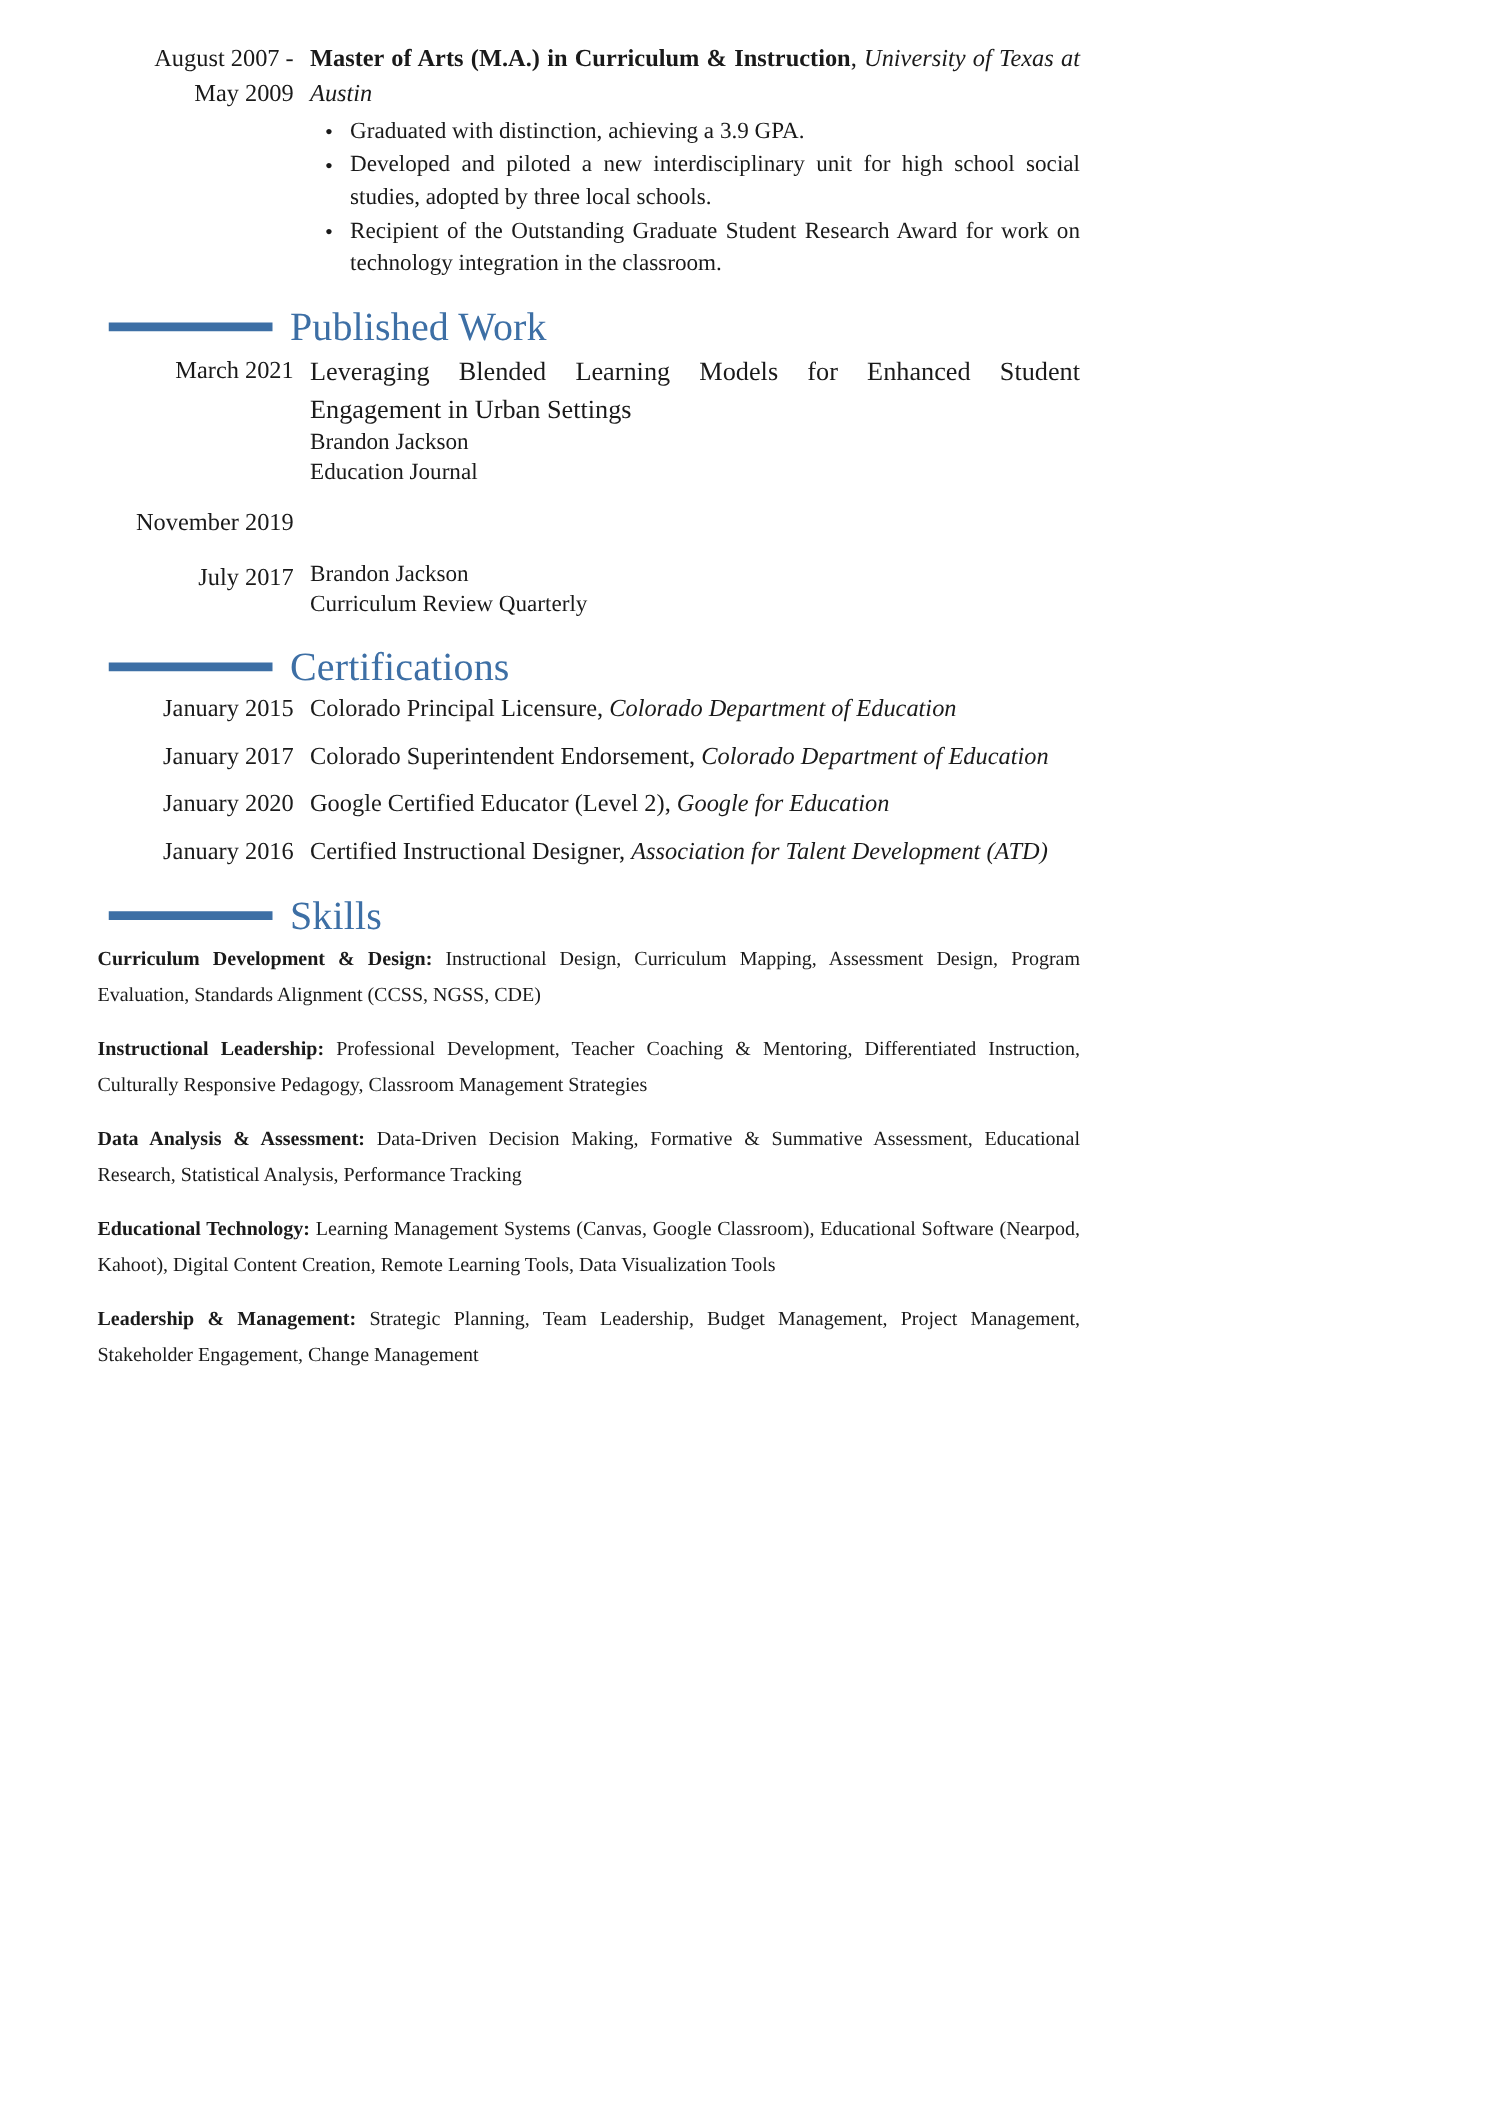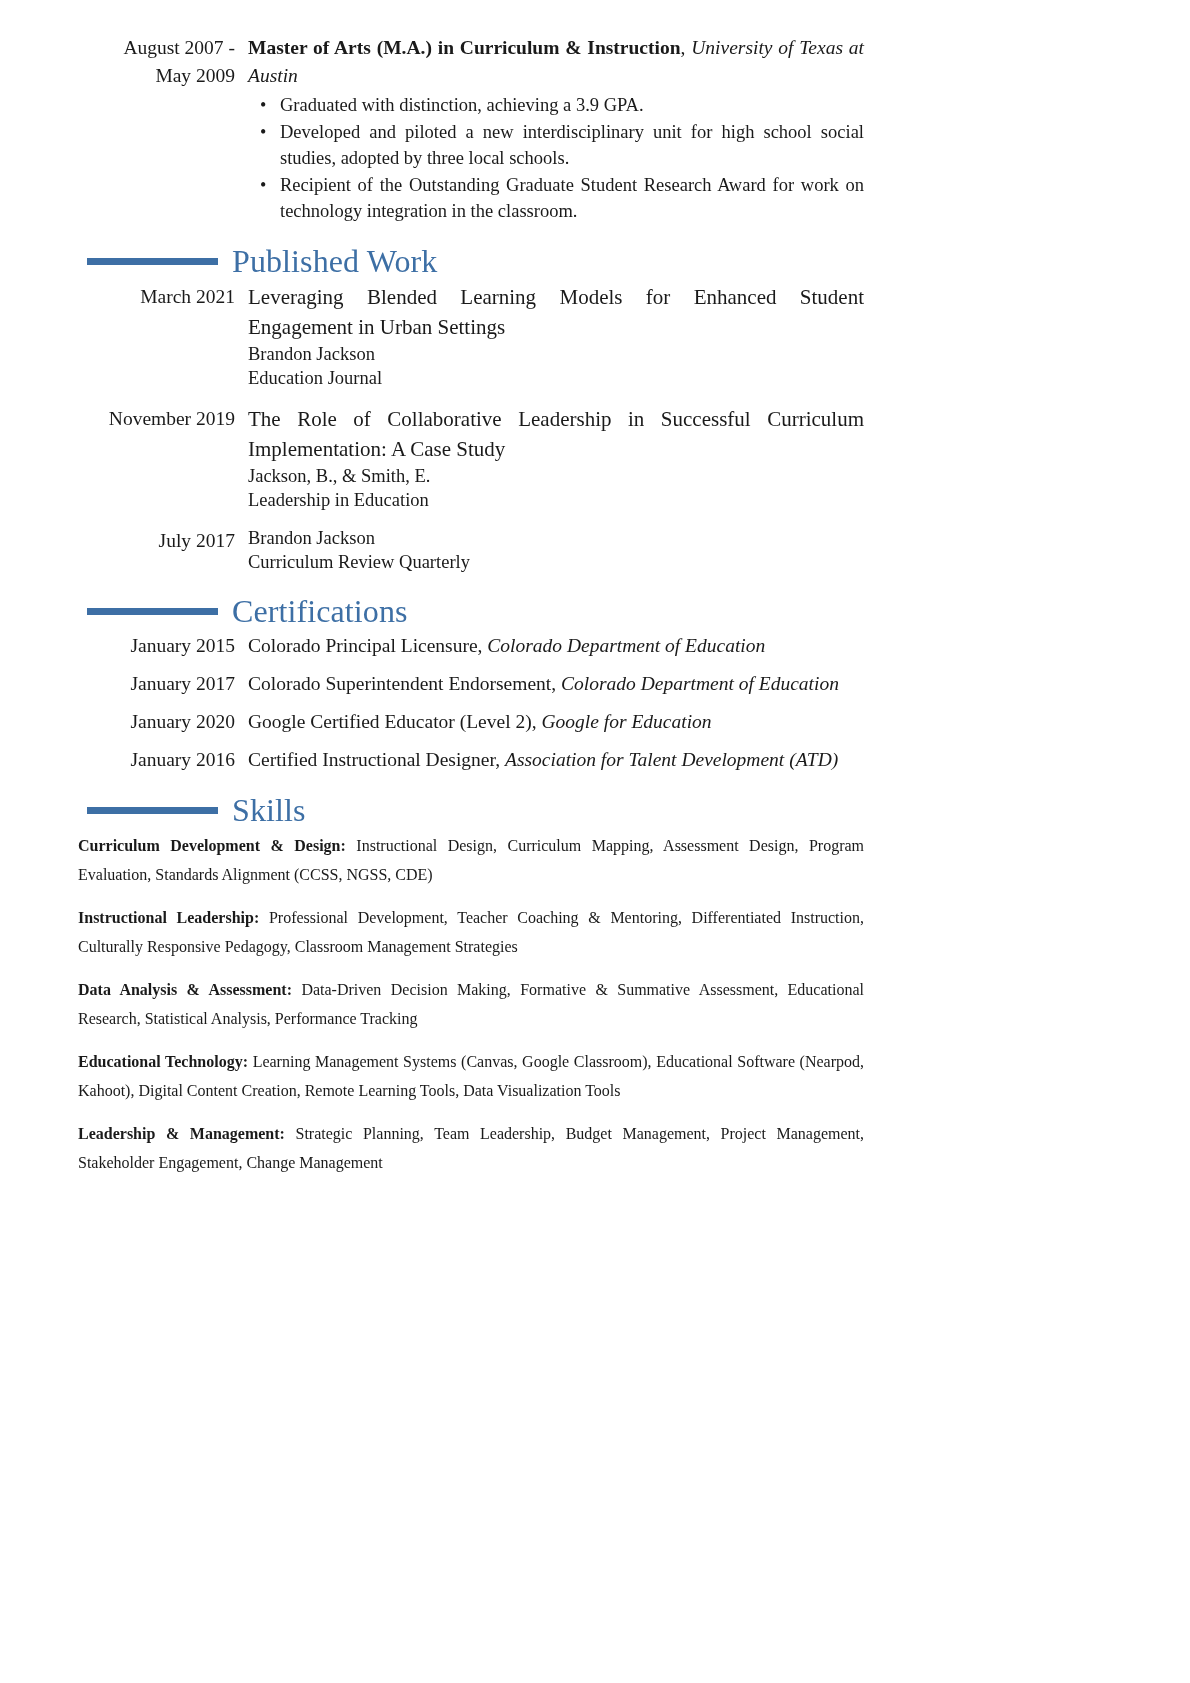--- a/index.html
+++ b/index.html
@@ -159,25 +159,20 @@
     <div class="date-col">March 2021</div>
     <div class="content-col">
       <div class="pub-title">Leveraging Blended Learning Models for Enhanced Student Engagement in Urban Settings</div>
       <div class="pub-authors">Brandon Jackson</div>
       <div class="pub-venue">Education Journal</div>
     </div>
   </div>
 
   <div class="entry pub">
     <div class="date-col">November 2019</div>
-    <div class="content-col">
-      <div class="pub-title">The Role of Collaborative Leadership in Successful Curriculum Implementation: A Case Study</div>
-      <div class="pub-authors">Jackson, B., &amp; Smith, E.</div>
-      <div class="pub-venue">Leadership in Education</div>
-    </div>
   </div>
 
   <div class="entry pub">
     <div class="date-col">July 2017</div>
     <div class="content-col">
       <div class="pub-authors">Brandon Jackson</div>
       <div class="pub-venue">Curriculum Review Quarterly</div>
     </div>
   </div>
 

